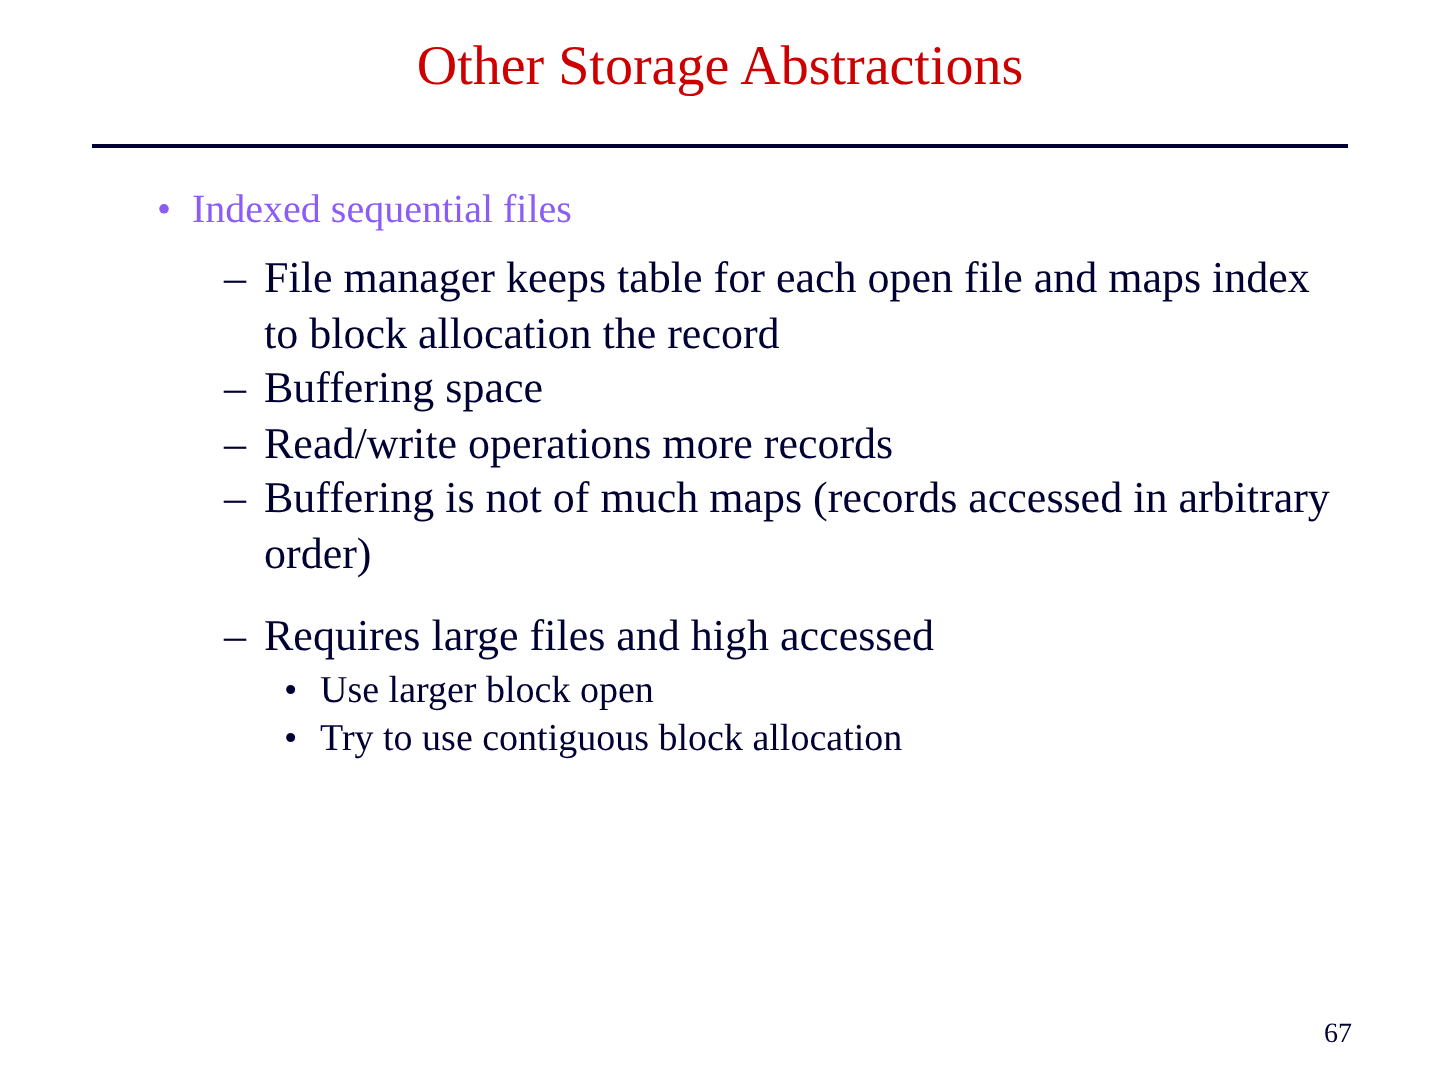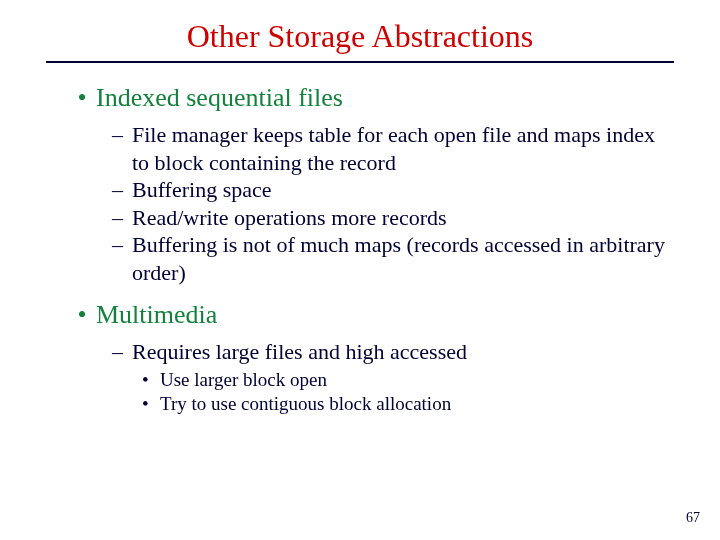--- a/index.html
+++ b/index.html
@@ -7,36 +7,36 @@
       width: 720px;
       height: 540px;
       background: #ffffff;
       font-family: "Times New Roman", Times, serif;
       color: #000000;
       position: relative;
       padding-top: 18px;
     }
     .title {
       text-align: center;
-      font-size: 32px;
+      font-size: 28px;
       color: #cc0000;
-      margin-bottom: 6px;
+      margin-bottom: 22px;
     }
     .title-underline {
       margin: 0 46px;
       border-bottom: 2px solid #000033;
       margin-bottom: 20px;
     }
     .content {
       padding-left: 68px;
       padding-right: 48px;
     }
     .level1 {
-      font-size: 26px;
-      color: #15803d;
+      font-size: 20px;
+      color: #8b5cf6;
       margin-bottom: 8px;
     }
     .level1 .bullet {
       display: inline-block;
       width: 28px;
       text-align: center;
     }
     .level2-group {
       padding-left: 44px;
       margin-bottom: 14px;
@@ -63,58 +63,55 @@
       line-height: 1.3;
       display: flex;
     }
     .level3 .bullet {
       flex: 0 0 18px;
     }
     .level3 .txt { flex: 1; }
     .page-number {
       position: absolute;
       bottom: 14px;
-      right: 20px;
+      right: 44px;
       font-size: 14px;
       color: #000033;
     }
   </style>
 </head>
 <body>
 
 <div class="title">Other Storage Abstractions</div>
 <div class="title-underline"></div>
 
 <div class="content">
 
   <div class="level1">
     <span class="bullet">•</span><span>Indexed sequential files</span>
   </div>
   <div class="level2-group">
     <div class="level2">
         <span class="dash">–</span>
-        <span class="txt">File manager keeps table for each open file and maps index to block containing the record</span>
+        <span class="txt">File manager keeps table for each open file and maps index to block allocation the record</span>
       </div>
     <div class="level2">
         <span class="dash">–</span>
         <span class="txt">Buffering space</span>
       </div>
     <div class="level2">
         <span class="dash">–</span>
         <span class="txt">Read/write operations more records</span>
       </div>
     <div class="level2">
         <span class="dash">–</span>
         <span class="txt">Buffering is not of much maps (records accessed in arbitrary order)</span>
       </div>
   </div>
 
-  <div class="level1">
-    <span class="bullet">•</span><span>Multimedia</span>
-  </div>
   <div class="level2-group">
     <div class="level2">
         <span class="dash">–</span>
         <span class="txt">Requires large files and high accessed</span>
       </div>
     <div class="level3-group">
       <div class="level3">
           <span class="bullet">•</span>
           <span class="txt">Use larger block open</span>
         </div>

